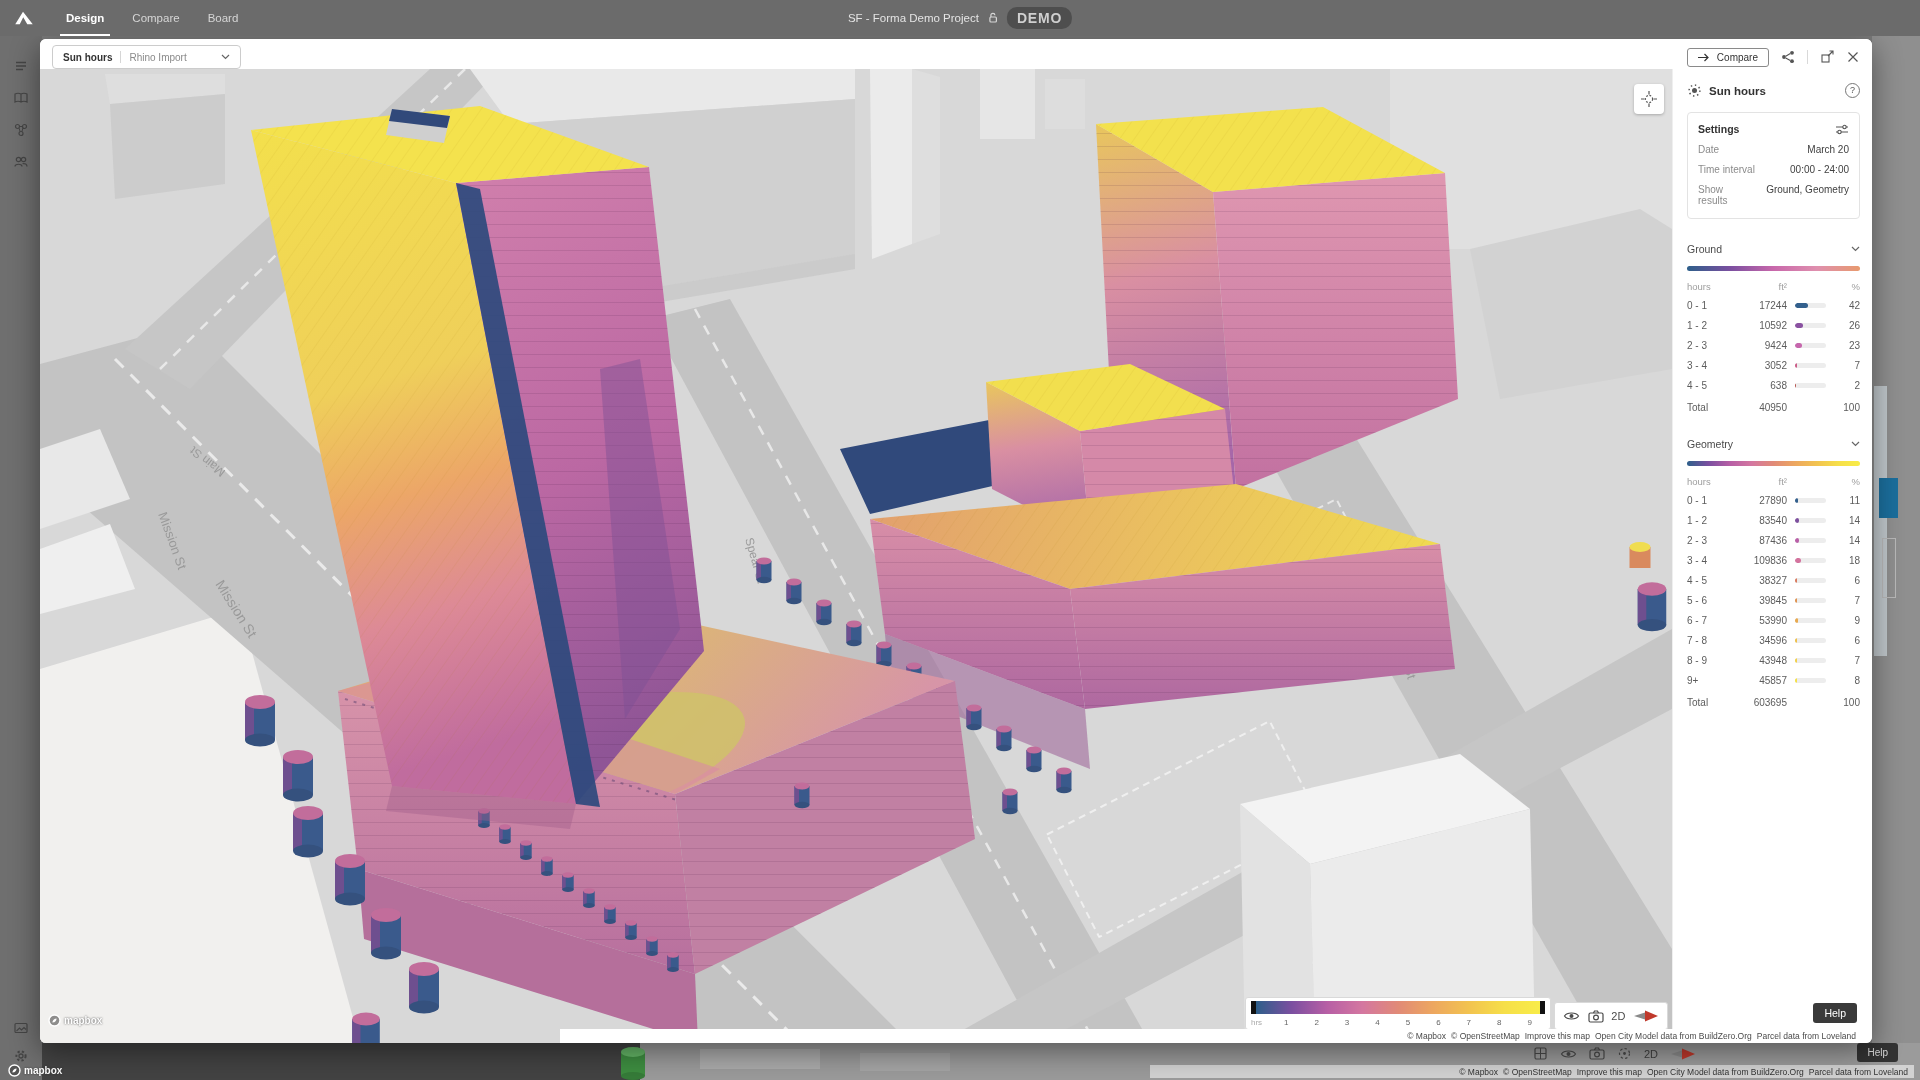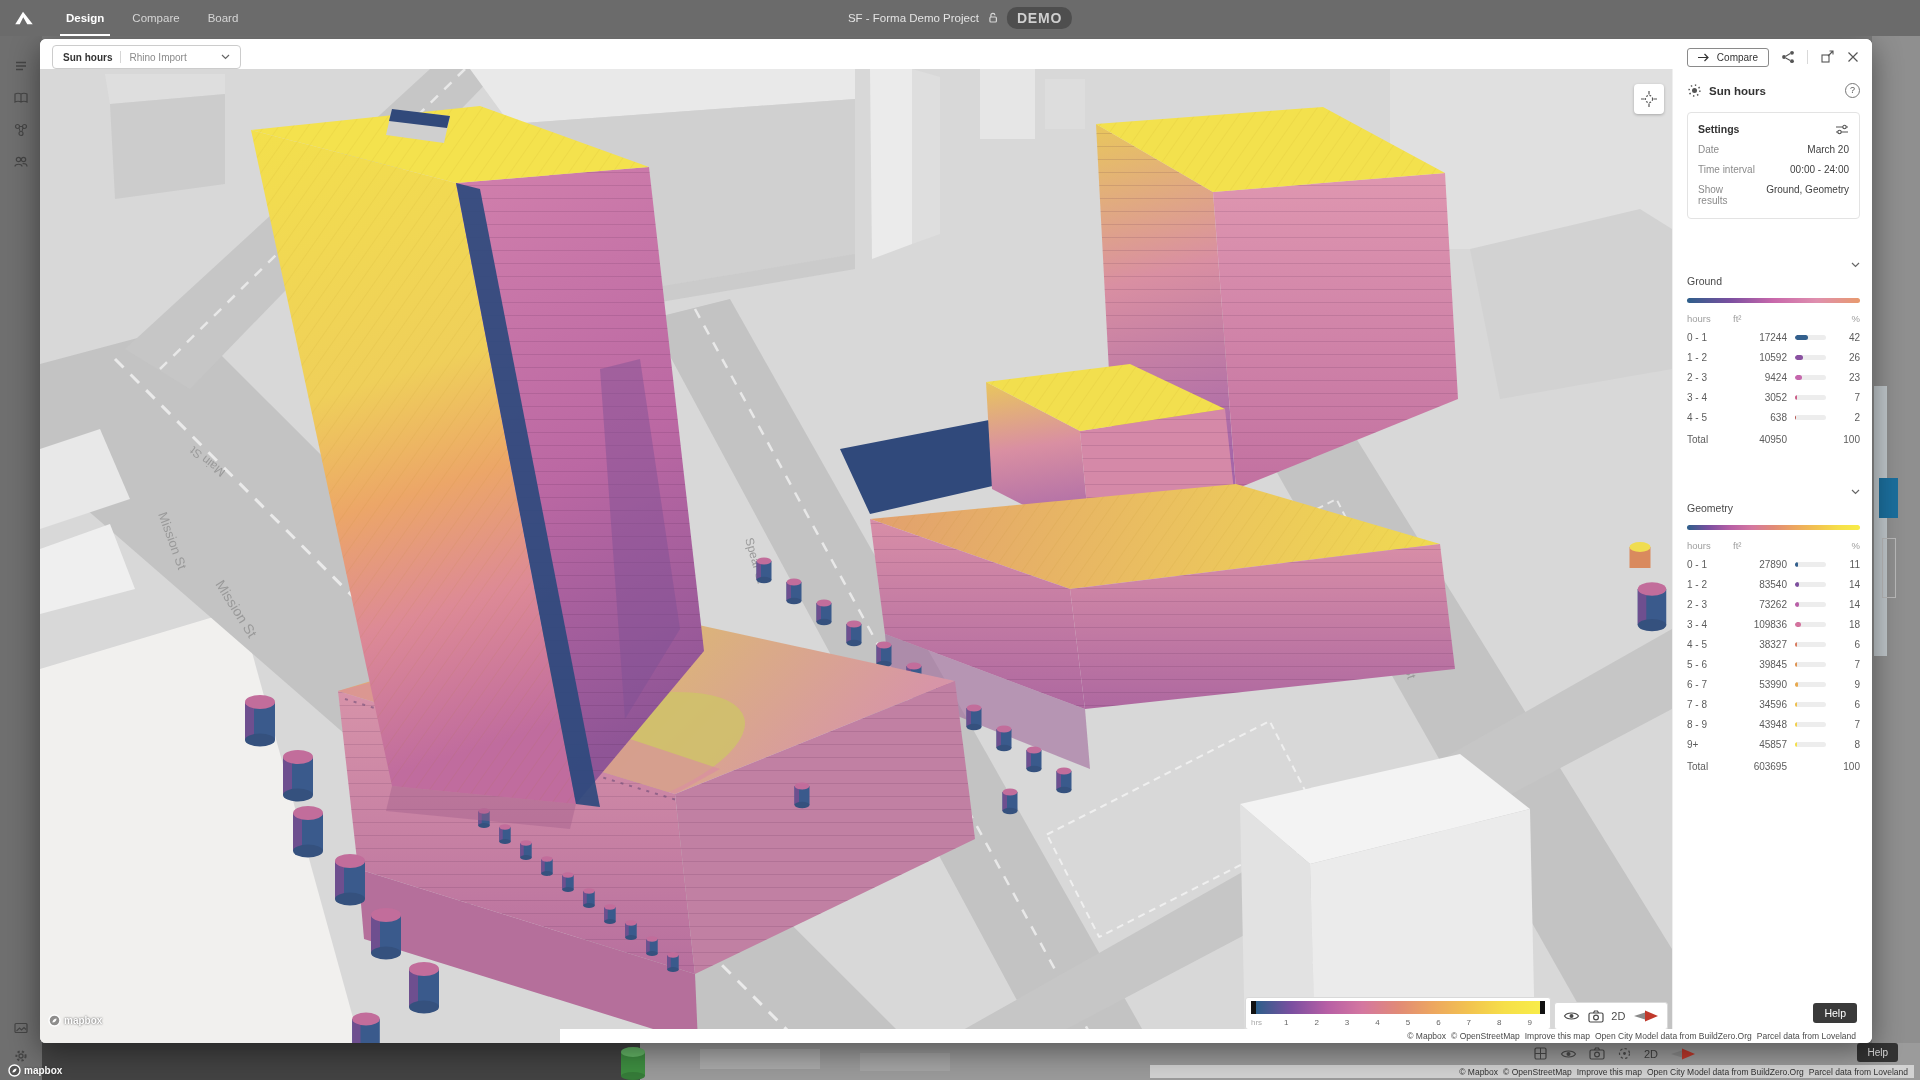--- a/index.html
+++ b/index.html
@@ -83,25 +83,25 @@
   .q-icon{width:13px;height:13px;border:1px solid #777;border-radius:50%;color:#555;font-size:9px;line-height:13px;
           text-align:center;cursor:pointer;}
   .settings-card{margin-top:14px;border:1px solid #e3e3e3;border-radius:4px;padding:10px 10px 12px 10px;}
   .settings-head{display:flex;align-items:center;}
   .settings-title{font-size:10.5px;font-weight:bold;color:#333;flex:1;}
   .s-row{display:flex;margin-top:9px;font-size:10px;gap:18px;}
   .s-row .lab{color:#8b8b8b;flex:1;}
   .s-row .val{color:#3f3f3f;}
   .section{margin-top:24px;}
   .section-head{display:flex;align-items:center;cursor:pointer;}
-  .section-title{font-size:10.5px;color:#4a4a4a;flex:1;margin-top:32px;}
+  .section-title{font-size:10.5px;color:#4a4a4a;flex:1;}
   .grad-bar{height:5px;border-radius:3px;margin-top:11px;}
   .thead,.trow{display:grid;grid-template-columns:38px 54px 1fr 26px;column-gap:8px;align-items:center;}
   .thead{margin-top:10px;font-size:9.5px;color:#9e9e9e;}
-  .thead .c2{}
+  .thead .c2{text-align:right;}
   .thead .c4{text-align:right;}
   .trow{margin-top:7px;font-size:10px;color:#5c5c5c;min-height:13px;}
   .trow .c-a{text-align:right;}
   .trow .c-p{text-align:right;}
   .track{height:5px;background:#ededed;border-radius:3px;overflow:hidden;}
   .fill{display:block;height:5px;border-radius:3px;}
   .trow.total{margin-top:9px;}
   .chev-sm{color:#666;}
   svg{display:block;}
 </style>
@@ -653,21 +653,21 @@
             <div class="trow">
               <span class="c-h">1 - 2</span>
               <span class="c-a">83540</span>
               <span class="track">
                 <span class="fill" style="width: 14%; background: rgb(125, 79, 158);"></span>
               </span>
               <span class="c-p">14</span>
             </div>
             <div class="trow">
               <span class="c-h">2 - 3</span>
-              <span class="c-a">73262</span>
+              <span class="c-a">87436</span>
               <span class="track">
                 <span class="fill" style="width: 14%; background: rgb(185, 95, 167);"></span>
               </span>
               <span class="c-p">14</span>
             </div>
             <div class="trow">
               <span class="c-h">3 - 4</span>
               <span class="c-a">109836</span>
               <span class="track">
                 <span class="fill" style="width: 18%; background: rgb(212, 115, 158);"></span>

